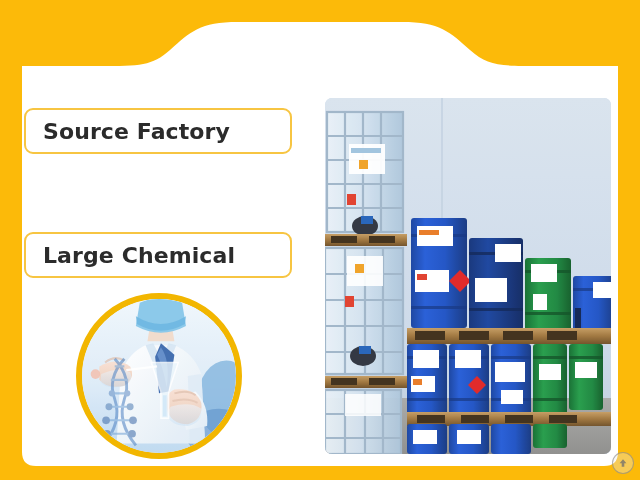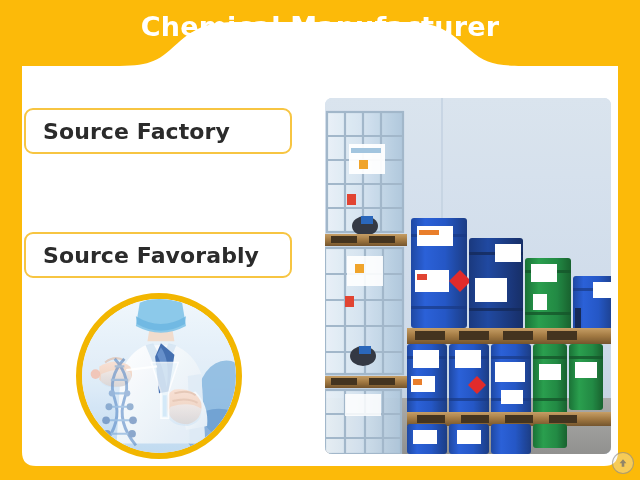--- a/index.html
+++ b/index.html
@@ -140,29 +140,28 @@
              C 440,22 450,32 470,50
              C 488,66 500,66 540,66
              L 618,66
              L 618,452
              Q 618,466 604,466
              L 36,466
              Q 22,466 22,452
              Z" fill="#FFFFFF"></path>
   </svg>
 
-  <div class="banner-title">Chemical Manufacturer</div>
 
   <div class="content">
 
     <div class="pill pill-1">
       <span>Source Factory</span>
     </div>
     <div class="pill pill-3">
-      <span>Source Favorably</span>
+      <span>Large Chemical</span>
     </div>
 
     <div class="badge">
       <div class="badge-inner">
         <svg viewBox="0 0 160 160" preserveAspectRatio="xMidYMid slice">
           <defs>
             <linearGradient id="labBg" x1="0" y1="0" x2="0" y2="1">
               <stop offset="0%" stop-color="#eef6fc"></stop>
               <stop offset="55%" stop-color="#dbeaf7"></stop>
               <stop offset="100%" stop-color="#b9d6ef"></stop>

